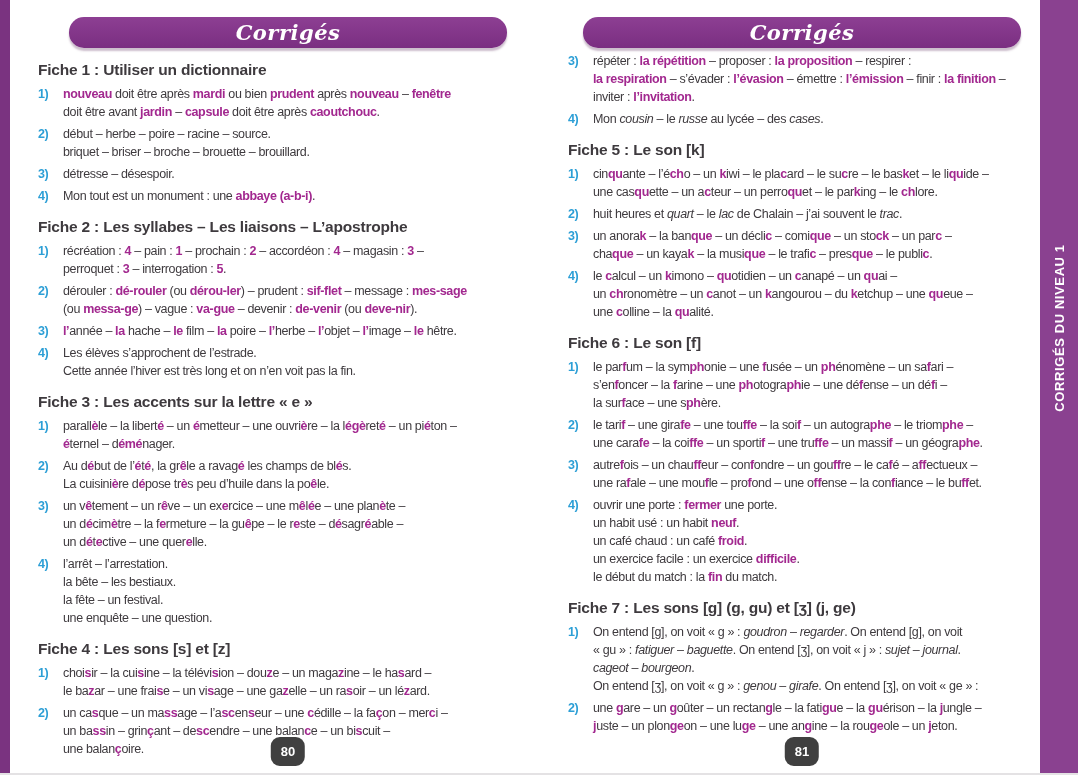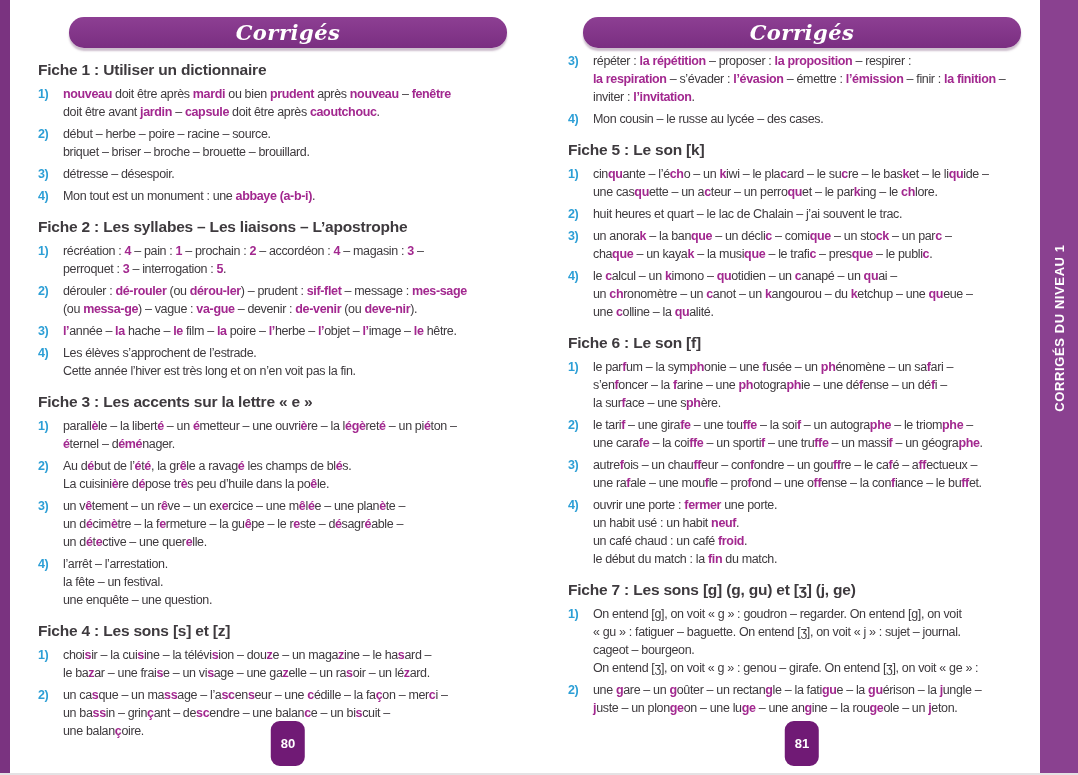--- a/index.html
+++ b/index.html
@@ -22,24 +22,24 @@
   .banner span{font-family:"DejaVu Serif",serif;font-style:italic;font-weight:bold;
       font-size:21px;color:#fff;letter-spacing:.5px;}
   .heading{font-weight:bold;font-size:15.5px;margin:13px 0 6px;
       letter-spacing:-.2px;}
   .content{font-size:12.5px;line-height:18px;color:#3e3a3e;letter-spacing:-.35px;}
   .item{display:flex;margin:3px 0 4px;}
   .num{flex:0 0 25px;color:#2d9fd6;font-weight:bold;}
   .body{flex:1;}
   .line{white-space:nowrap;}
   .m{color:#a2288f;font-weight:bold;}
-  .i{}
+  .i{font-style:italic;}
   .page-badge{position:absolute;bottom:9px;left:50%;transform:translateX(-50%);
-      background:#701a75;color:#fff;font-weight:bold;font-size:13px;
-      padding:15px 10px;border-radius:9px;}
+      background:#404040;color:#fff;font-weight:bold;font-size:13px;
+      padding:7px 10px;border-radius:9px;}
 </style>
 </head>
 <body>
 
 <div class="canvas">
   <div class="left-strip"></div>
 
   <div class="page page-left">
     <div class="banner">
       <span>Corrigés</span>
@@ -125,20 +125,21 @@
             <div class="body">
               <div class="line"><span>un v</span><span class="m">ê</span><span>tement – un r</span><span class="m">ê</span><span>ve – un ex</span><span class="m">e</span><span>rcice – une m</span><span class="m">ê</span><span>l</span><span class="m">é</span><span>e – une plan</span><span class="m">è</span><span>te –</span></div>
               <div class="line"><span>un d</span><span class="m">é</span><span>cim</span><span class="m">è</span><span>tre – la f</span><span class="m">e</span><span>rmeture – la gu</span><span class="m">ê</span><span>pe – le r</span><span class="m">e</span><span>ste – d</span><span class="m">é</span><span>sagr</span><span class="m">é</span><span>able –</span></div>
               <div class="line"><span>un d</span><span class="m">é</span><span>t</span><span class="m">e</span><span>ctive – une quer</span><span class="m">e</span><span>lle.</span></div>
             </div>
           </div>
           <div class="item">
             <span class="num">4)</span>
             <div class="body">
               <div class="line"><span>l’arrêt – l’arrestation.</span></div>
+              <div class="line"><span>la bête – les bestiaux.</span></div>
               <div class="line"><span>la fête – un festival.</span></div>
               <div class="line"><span>une enquête – une question.</span></div>
             </div>
           </div>
         </section>
         <section>
           <div class="heading"><span class="p">Fiche 4 : </span><span class="b">Les sons </span><span class="o">[s]</span><span class="b"> et </span><span class="o">[z]</span></div>
           <div class="item">
             <span class="num">1)</span>
             <div class="body">
@@ -236,20 +237,21 @@
               <div class="line"><span>autre</span><span class="m">f</span><span>ois – un chau</span><span class="m">ff</span><span>eur – con</span><span class="m">f</span><span>ondre – un gou</span><span class="m">ff</span><span>re – le ca</span><span class="m">f</span><span>é – a</span><span class="m">ff</span><span>ectueux –</span></div>
               <div class="line"><span>une ra</span><span class="m">f</span><span>ale – une mou</span><span class="m">f</span><span>le – pro</span><span class="m">f</span><span>ond – une o</span><span class="m">ff</span><span>ense – la con</span><span class="m">f</span><span>iance – le bu</span><span class="m">ff</span><span>et.</span></div>
             </div>
           </div>
           <div class="item">
             <span class="num">4)</span>
             <div class="body">
               <div class="line"><span>ouvrir une porte : </span><span class="m">fermer</span><span> une porte.</span></div>
               <div class="line"><span>un habit usé : un habit </span><span class="m">neuf</span><span>.</span></div>
               <div class="line"><span>un café chaud : un café </span><span class="m">froid</span><span>.</span></div>
+              <div class="line"><span>un exercice facile : un exercice </span><span class="m">difficile</span><span>.</span></div>
               <div class="line"><span>le début du match : la </span><span class="m">fin</span><span> du match.</span></div>
             </div>
           </div>
         </section>
         <section>
           <div class="heading"><span class="p">Fiche 7 : </span><span class="b">Les sons </span><span class="o">[g]</span><span class="b"> (g, gu) et </span><span class="o">[ʒ]</span><span class="b"> (j, ge)</span></div>
           <div class="item">
             <span class="num">1)</span>
             <div class="body">
               <div class="line"><span>On entend [g], on voit « g » : </span><span class="i">goudron</span><span> – </span><span class="i">regarder</span><span>. On entend [g], on voit</span></div>

